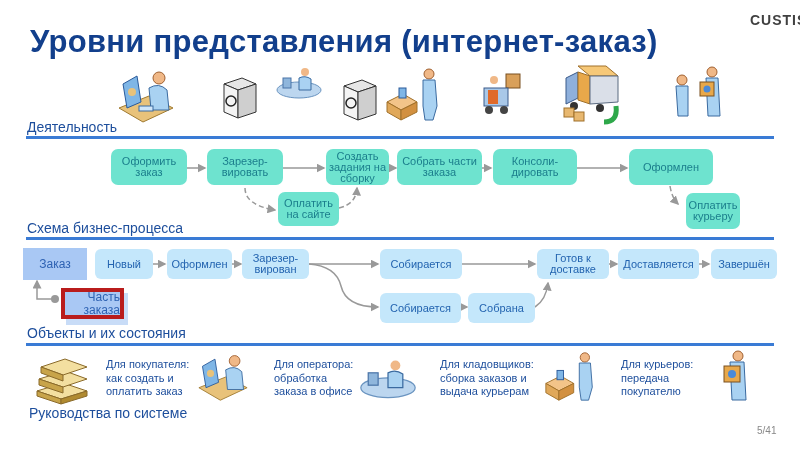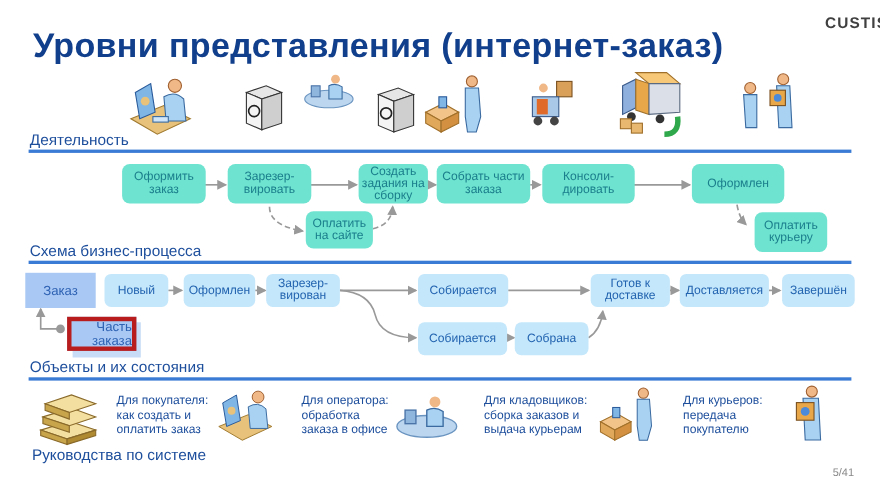--- a/index.html
+++ b/index.html
@@ -125,21 +125,21 @@
   <circle cx="55" cy="299" r="4" fill="#999"></circle>
 </svg>
 
 <div class="abs act" style="left:111px;top:149px;width:76px;height:36px">Оформить заказ</div>
 <div class="abs act" style="left:207px;top:149px;width:76px;height:36px">Зарезер-вировать</div>
 <div class="abs act" style="left:326px;top:149px;width:63px;height:36px">Создать задания на сборку</div>
 <div class="abs act" style="left:397px;top:149px;width:85px;height:36px">Собрать части заказа</div>
 <div class="abs act" style="left:493px;top:149px;width:84px;height:36px">Консоли-дировать</div>
 <div class="abs act" style="left:629px;top:149px;width:84px;height:36px">Оформлен</div>
 <div class="abs act" style="left:278px;top:192px;width:61px;height:34px">Оплатить на сайте</div>
-<div class="abs act" style="left:686px;top:193px;width:66px;height:36px">Оплатить курьеру</div>
+<div class="abs act" style="left:686px;top:193px;width:54px;height:36px">Оплатить курьеру</div>
 
 <div class="abs obj" style="left:23px;top:248px;width:64px;height:32px">Заказ</div>
 <div class="abs" style="left:66px;top:293px;width:62px;height:32px;background:#c8dcf7"></div>
 <div class="abs obj" style="left:61px;top:288px;width:63px;height:31px;border:4px solid #b91c1c">Часть заказа</div>
 
 <div class="abs state" style="left:95px;top:249px;width:58px;height:30px">Новый</div>
 <div class="abs state" style="left:167px;top:249px;width:65px;height:30px">Оформлен</div>
 <div class="abs state" style="left:242px;top:249px;width:67px;height:30px">Зарезер-вирован</div>
 <div class="abs state" style="left:380px;top:249px;width:82px;height:30px">Собирается</div>
 <div class="abs state" style="left:537px;top:249px;width:72px;height:30px">Готов к доставке</div>

